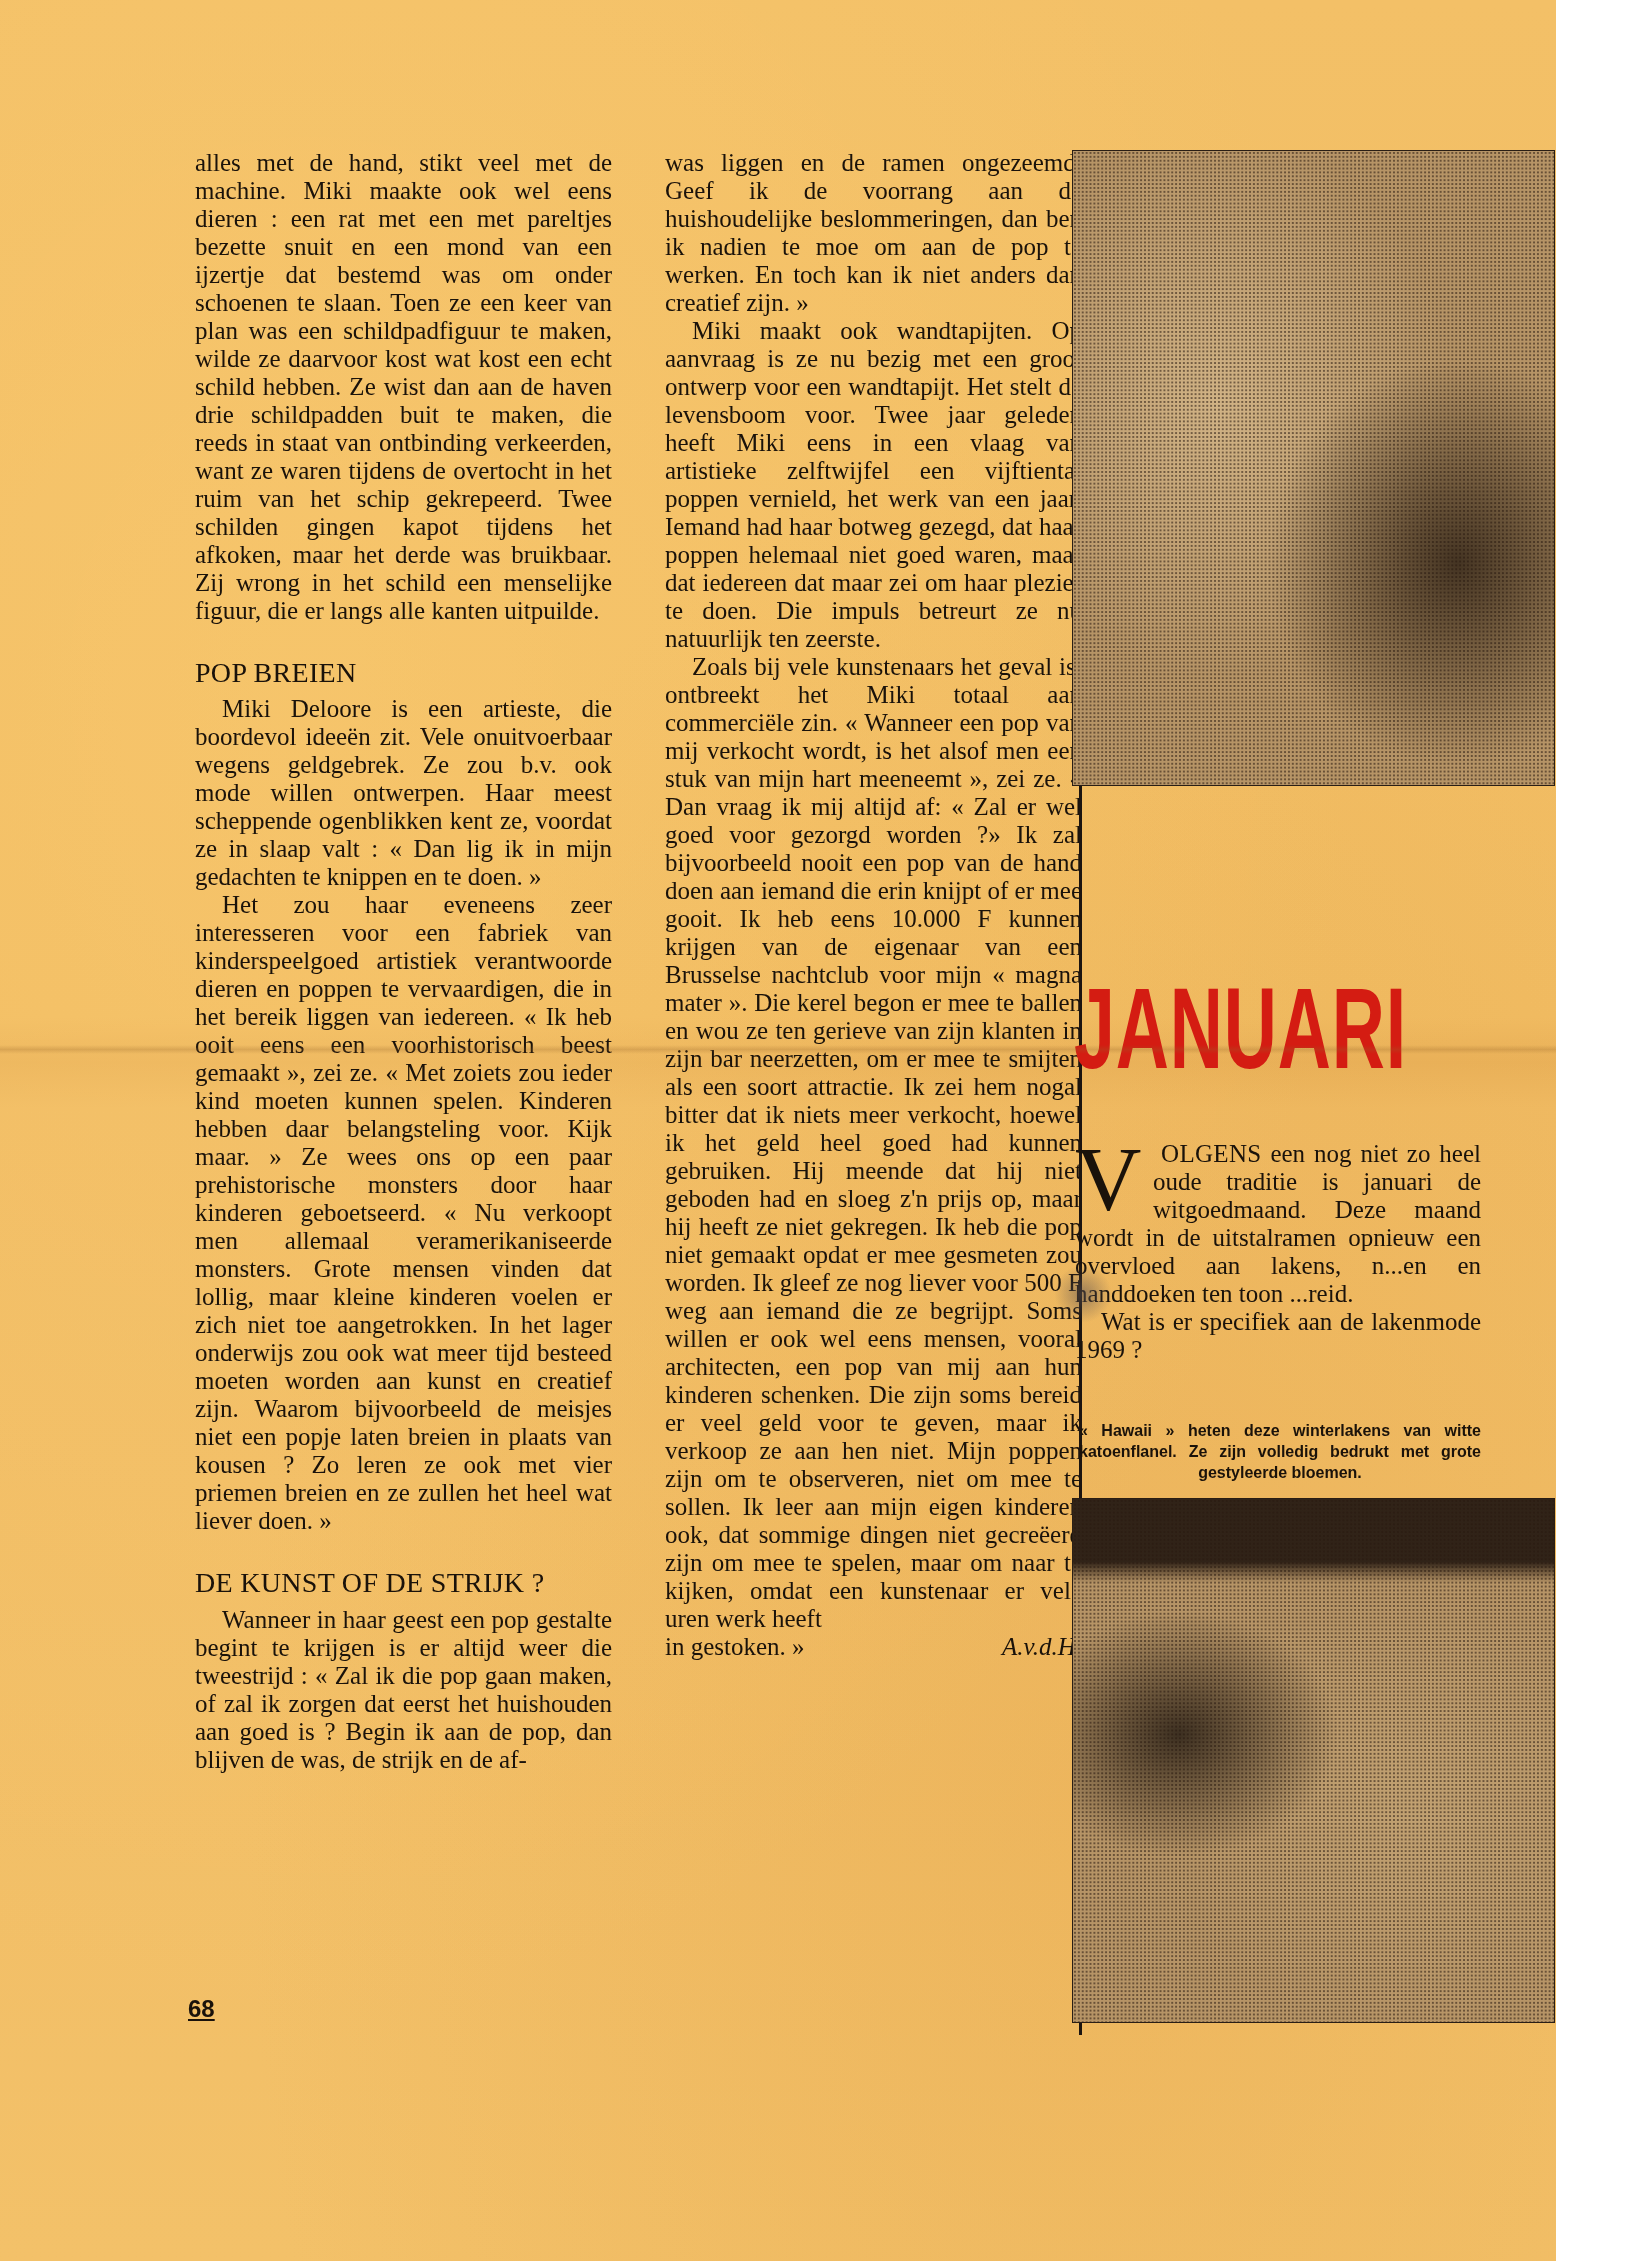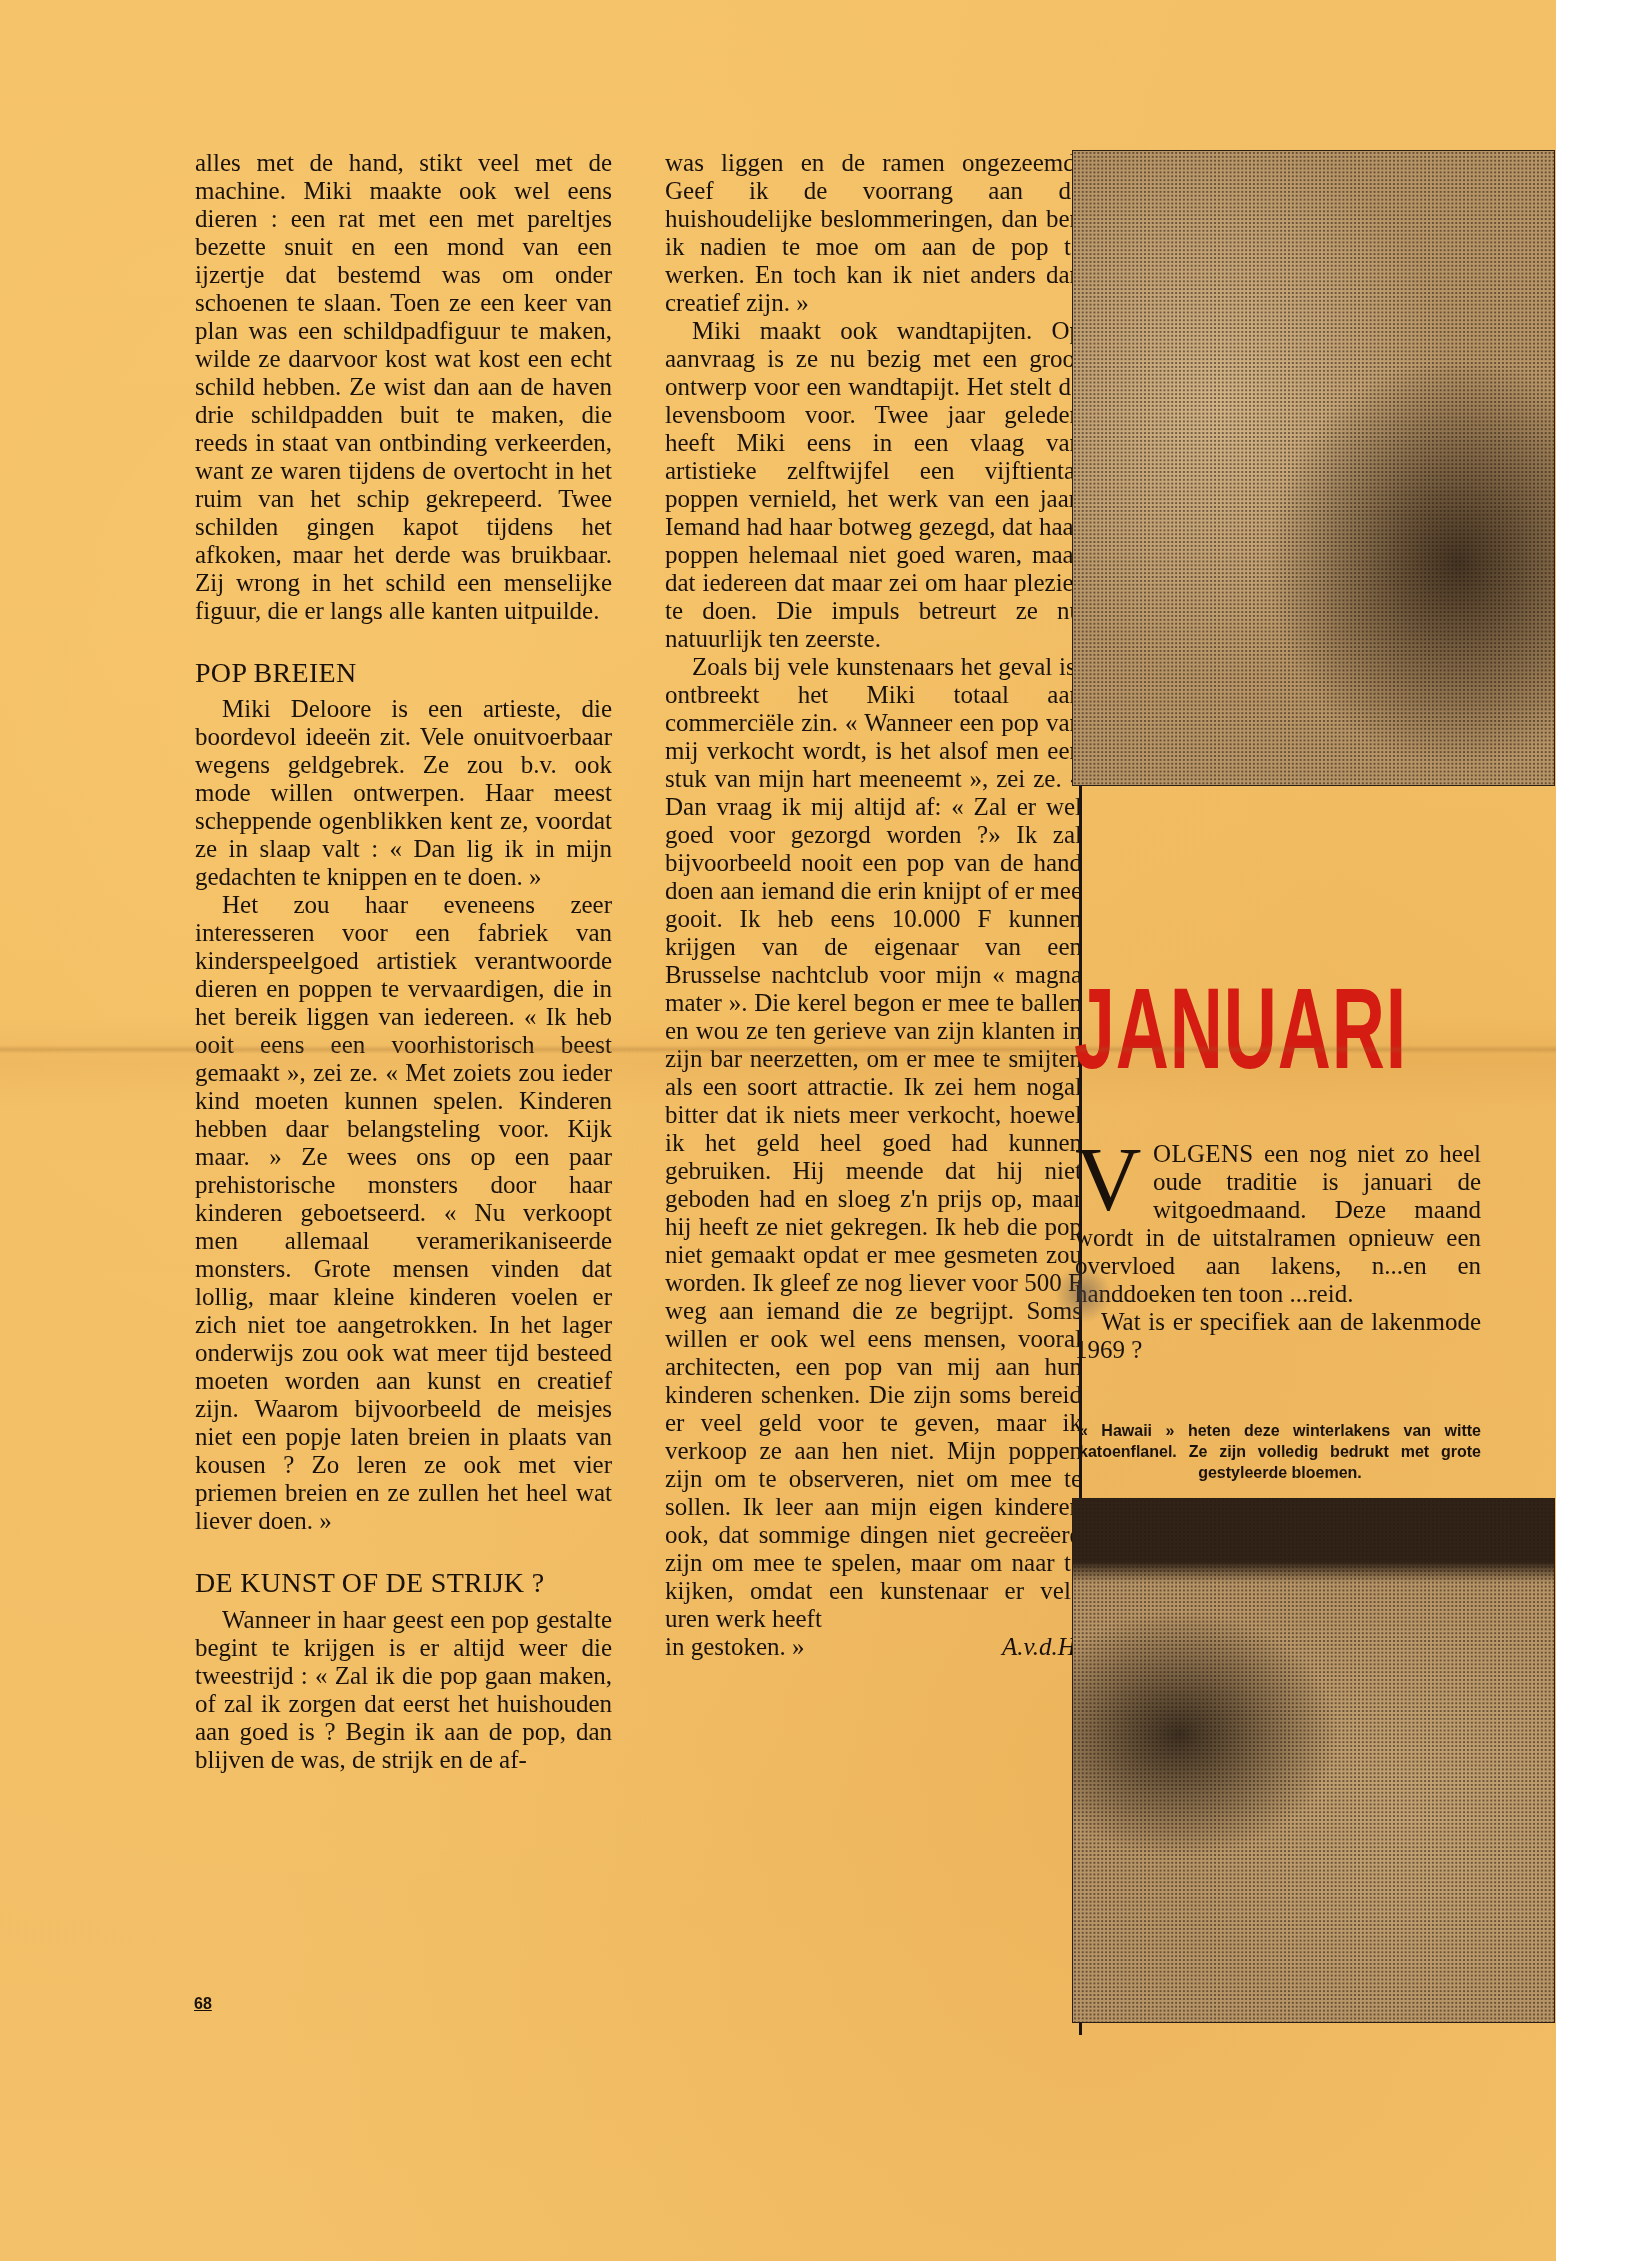--- a/index.html
+++ b/index.html
@@ -32,22 +32,22 @@
   .col p.indent { text-indent: 27px; }
   .col h3 {
     margin: 34px 0 7.8px 0; font-weight: normal; font-size: 28px; line-height: 28.5px;
     letter-spacing: 0.3px;
   }
   #col1 { left: 195px; }
   #col2 { left: 665px; }
   .signature { display: flex; justify-content: space-between; }
   .signature em { font-style: italic; }
   .page-number {
-    position: absolute; left: 194px; top: 1995px;
-    font-family: "Liberation Sans", sans-serif; font-weight: bold; font-size: 16px; color: #1a120a; text-decoration: underline;
+    position: absolute; left: 188px; top: 1995px;
+    font-family: "Liberation Sans", sans-serif; font-weight: bold; font-size: 24px; color: #1a120a; text-decoration: underline;
   }
   .col-rule {
     position: absolute; left: 1079px; top: 159px; width: 3.2px; height: 1876px; background: #1b1410;
   }
   .photo {
     position: absolute; border: 1.3px solid #2a1e14;
     background-color: #b69466;
     background-image:
       radial-gradient(rgba(40,25,15,0.55) 0.8px, transparent 1px),
       radial-gradient(ellipse at 80% 65%, rgba(30,20,12,0.75), transparent 35%),
@@ -81,21 +81,21 @@
   .intro {
     position: absolute; left: 1075px; top: 1140px; width: 406px;
     font-size: 25px; line-height: 28px; color: #1a120a; text-align: justify;
   }
   .intro p { margin: 0; }
   .intro p.indent { text-indent: 26px; }
   .dropcap {
     float: left; font-size: 92px; line-height: 72px; margin: 2.6px 11.6px 0 0;
     font-family: "Liberation Serif", serif;
   }
-  .smallcaps { letter-spacing: 0.3px; }
+  .smallcaps { letter-spacing: 0.3px; margin-left: 8px; }
   .stain {
     position: absolute; left: 1054px; top: 1265px; width: 58px; height: 58px; border-radius: 50%;
     background: radial-gradient(circle, rgba(90,80,80,0.55), rgba(90,80,80,0.0) 70%);
   }
 </style>
 </head>
 <body>
 
 <div class="paper">
 

